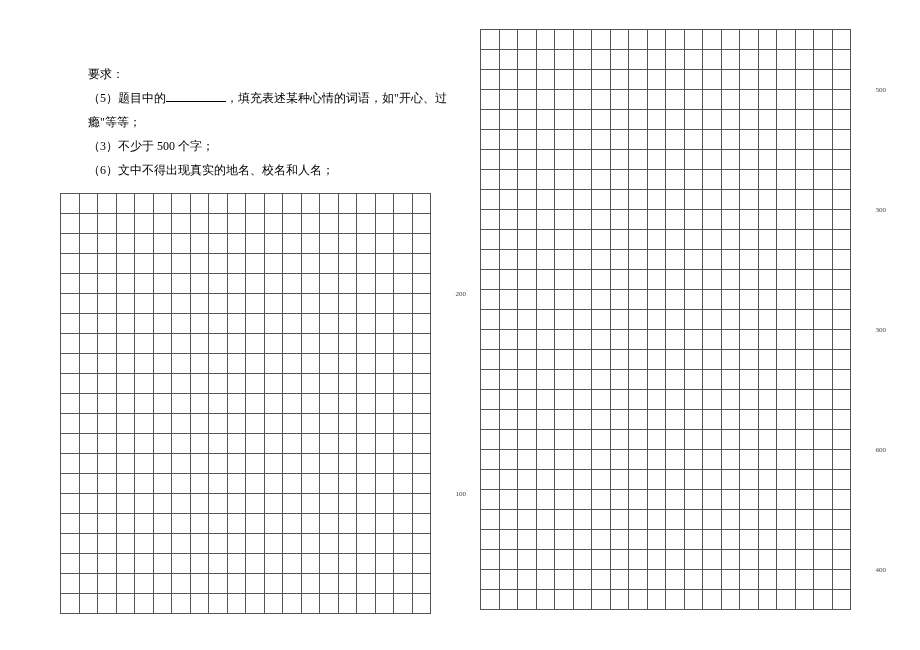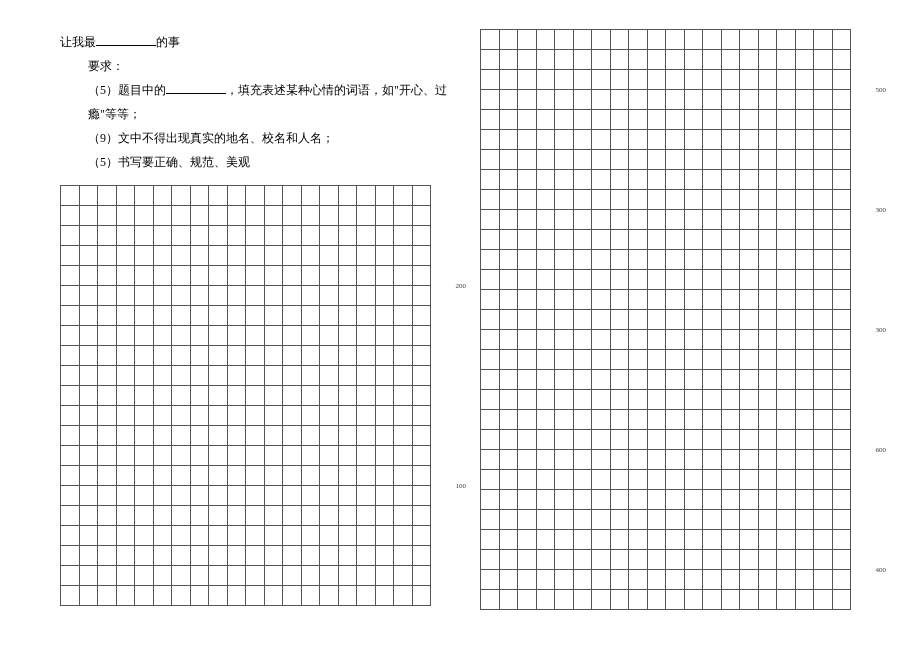--- a/index.html
+++ b/index.html
@@ -26,21 +26,21 @@
     margin-bottom: 12px;
   }
   .title-line { }
   .blank {
     display: inline-block;
     border-bottom: 1px solid #000;
     width: 60px;
     height: 11px;
     vertical-align: baseline;
   }
-  .indent1 { padding-left: 28px; }
+  .indent1 { padding-left: 28px; margin-top: 32px; }
   .indent2 { padding-left: 28px; }
   .grid {
     position: relative;
   }
   .grid-row {
     display: flex;
     position: relative;
     text-align: right;
   }
   .cell {
@@ -59,29 +59,26 @@
     color: #444;
   }
 </style>
 </head>
 <body>
 
 <div class="page">
 
   <div class="col">
     <div class="instructions">
-      <div class="title-line">
-        <span>让我最</span><span class="blank"></span><span>的事</span>
-      </div>
       <div class="indent1">要求：</div>
       <div class="indent2">
         <span>（5）题目中的</span><span class="blank"></span><span>，填充表述某种心情的词语，如"开心、过瘾"等等；</span>
       </div>
-      <div class="indent2">（9）文中不得出现真实的地名、校名和人名；</div>
-      <div class="indent2">（5）书写要正确、规范、美观</div>
+      <div class="indent2">（3）不少于 500 个字；</div>
+      <div class="indent2">（6）文中不得出现真实的地名、校名和人名；</div>
     </div>
     <div class="grid" id="grid-left">
         <div class="grid-row">
           <div class="cell"></div>
           <div class="cell"></div>
           <div class="cell"></div>
           <div class="cell"></div>
           <div class="cell"></div>
           <div class="cell"></div>
           <div class="cell"></div>

